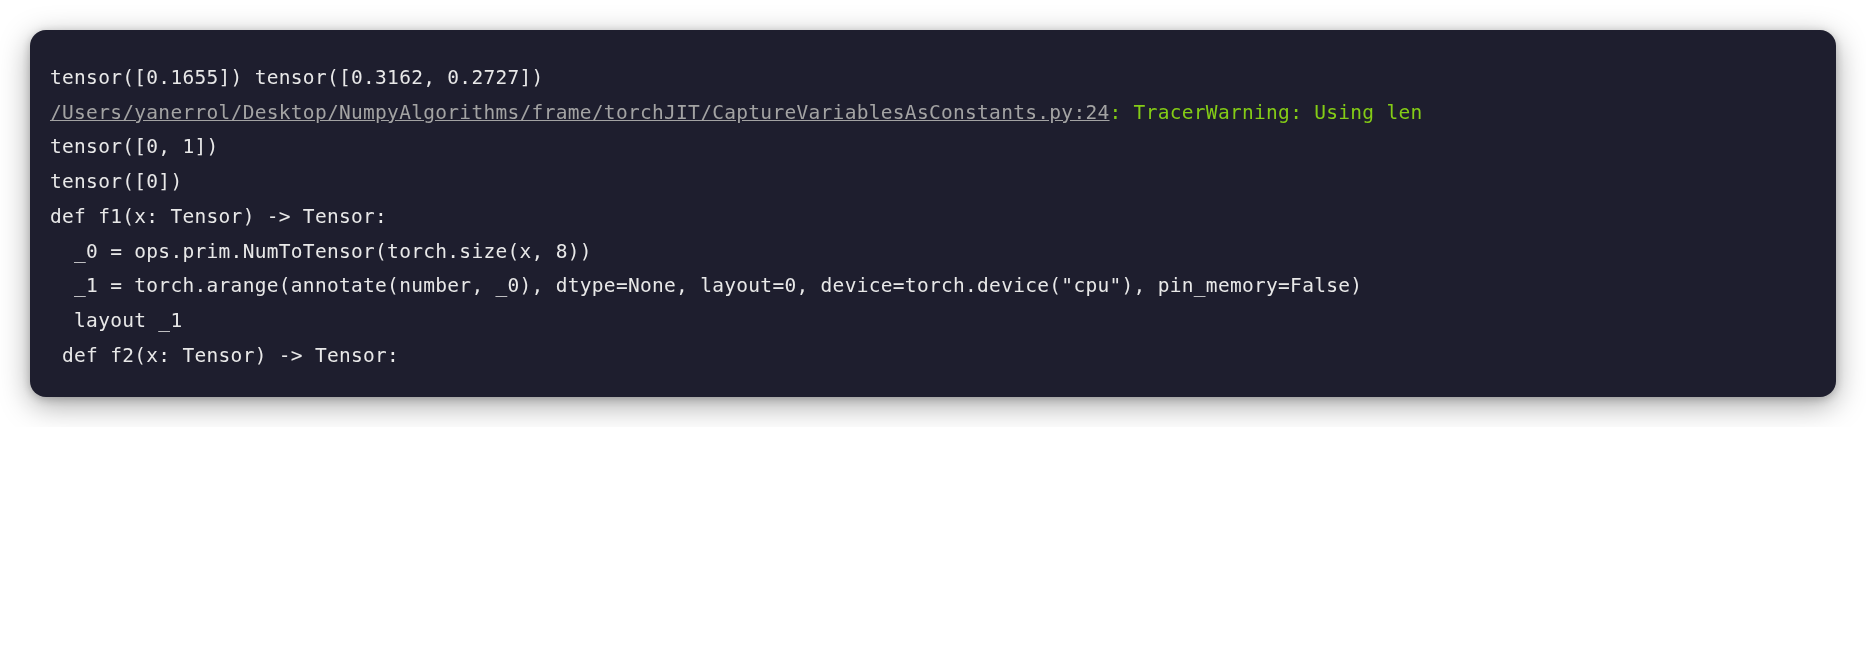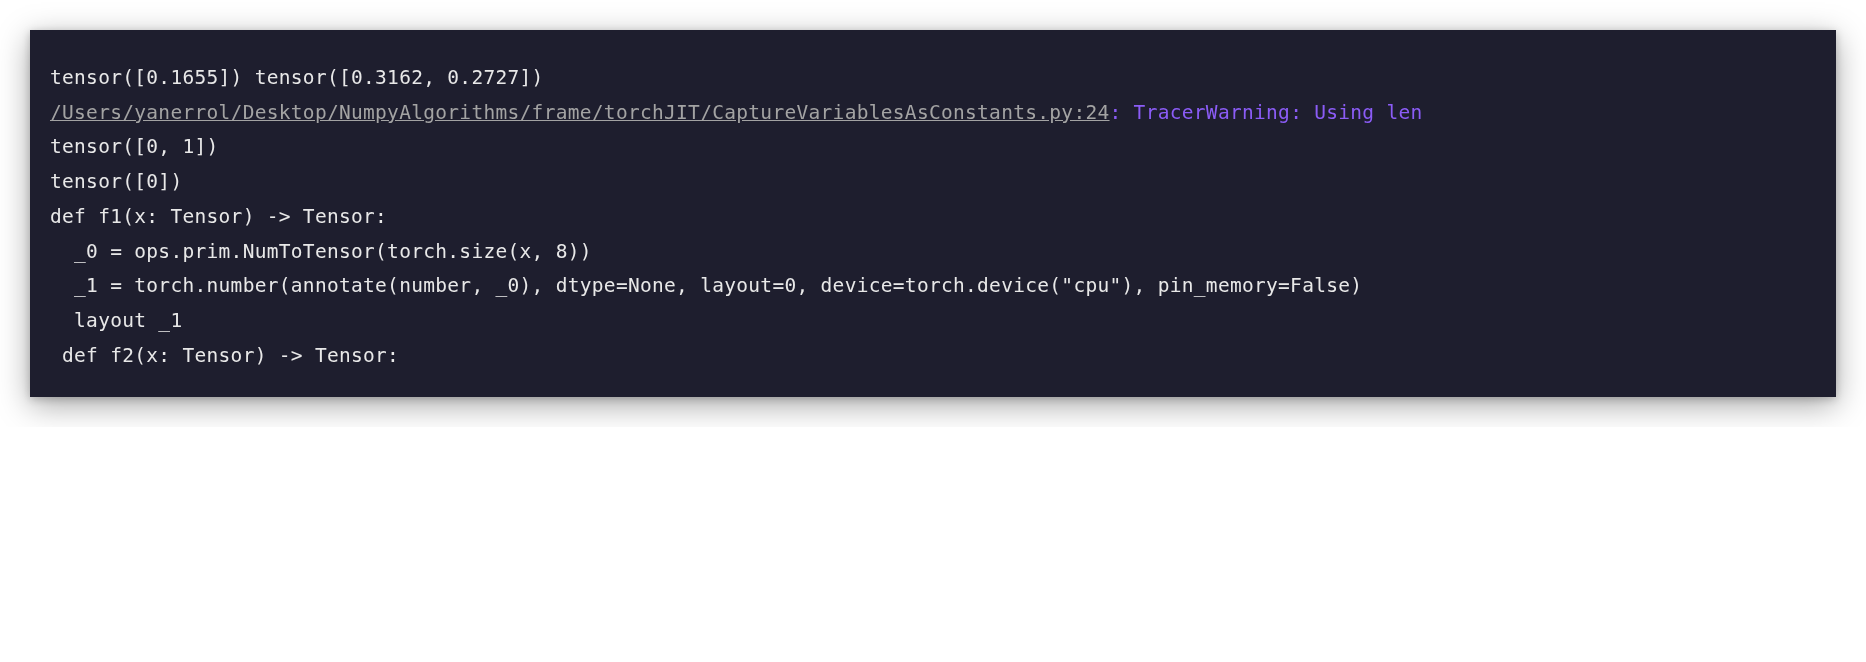--- a/index.html
+++ b/index.html
@@ -7,41 +7,41 @@
       padding: 0;
       box-sizing: border-box;
     }
     body {
       background: #ffffff;
       padding: 30px;
       font-family: "Menlo", "Monaco", "Consolas", monospace;
     }
     .terminal-window {
       background: #1e1e2e;
-      border-radius: 0;
+      border-radius: 16px;
       padding: 18px 20px 24px 20px;
       box-shadow: 0 8px 30px rgba(0,0,0,0.35), 0 2px 8px rgba(0,0,0,0.2);
       width: 100%;
       overflow: hidden;
       position: relative;
     }
     .line {
       color: #e8e8e8;
       font-size: 19.5px;
       line-height: 1.78;
       white-space: pre;
       font-family: "Menlo", "Monaco", "Consolas", monospace;
       letter-spacing: 0.3px;
     }
     .link {
       color: #a3a3a3;
       text-decoration: underline;
     }
     .error-red {
-      color: #8b5cf6;
+      color: #84cc16;
       text-align: center;
     }
     .top-fragment {
       color: #888;
       font-size: 19.5px;
       line-height: 0.6;
       margin-bottom: 6px;
       overflow: hidden;
       height: 7px;
     }
@@ -51,17 +51,17 @@
 
 <div class="terminal-window">
   <div class="top-fragment">, , , , , , , , , , , , , , , , , , , , , , , , , , , , , , , , , , , , , , , , , , , , , , , ,</div>
   <div id="output">
       <div class="line"><span>tensor([0.1655]) tensor([0.3162, 0.2727])</span></div>
       <div class="line"><span class="link">/Users/yanerrol/Desktop/NumpyAlgorithms/frame/torchJIT/CaptureVariablesAsConstants.py:24</span><span class="error-red">: TracerWarning: Using len</span></div>
       <div class="line"><span>tensor([0, 1])</span></div>
       <div class="line"><span>tensor([0])</span></div>
       <div class="line"><span>def f1(x: Tensor) -&gt; Tensor:</span></div>
       <div class="line"><span>  _0 = ops.prim.NumToTensor(torch.size(x, 8))</span></div>
-      <div class="line"><span>  _1 = torch.number(annotate(number, _0), dtype=None, layout=0, device=torch.device("cpu"), pin_memory=False)</span></div>
+      <div class="line"><span>  _1 = torch.arange(annotate(number, _0), dtype=None, layout=0, device=torch.device("cpu"), pin_memory=False)</span></div>
       <div class="line"><span>  layout _1</span></div>
       <div class="line"><span> def f2(x: Tensor) -&gt; Tensor:</span></div>
     </div>
 </div>
 
 </body></html>

